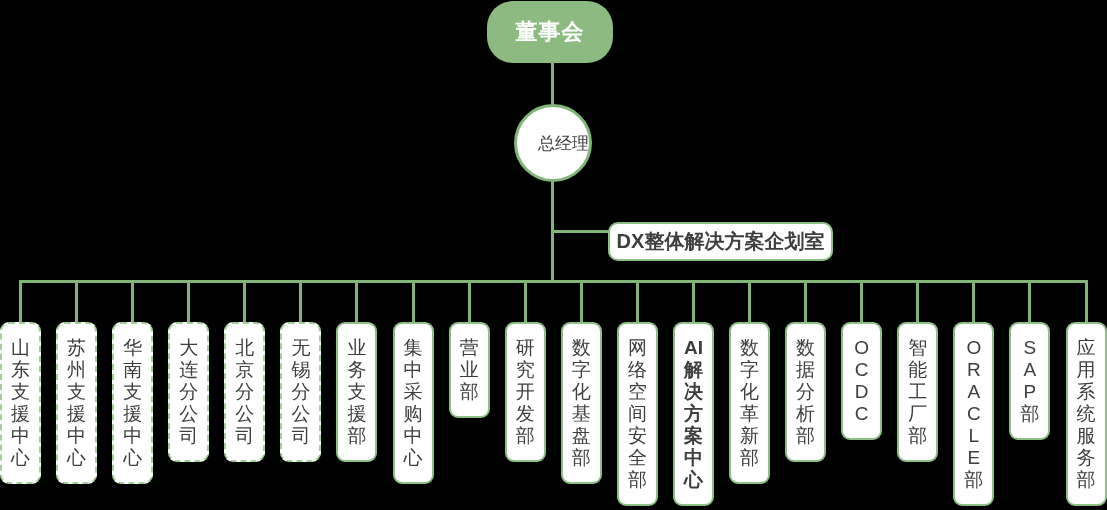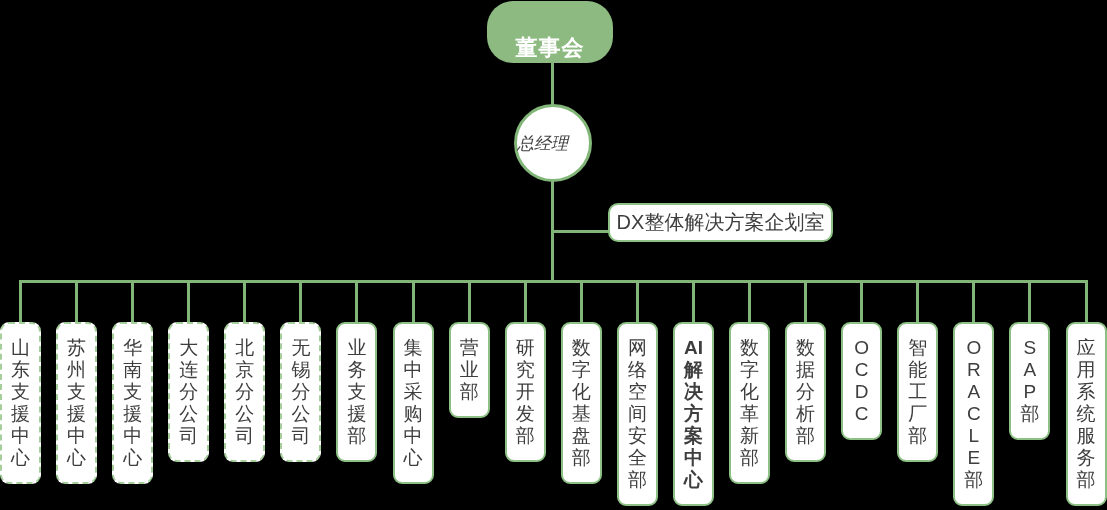--- a/index.html
+++ b/index.html
@@ -24,52 +24,52 @@
   .hline { height: 3px; }
   .drop  { width: 3px; top: 281px; height: 42px; }
 
   
   .capsule {
     position: absolute;
     left: 487px; top: 1px;
     width: 126px; height: 62px;
     background: var(--root-fill, #8cba80);
     border-radius: 26px;
-    display: flex; align-items: flex-end; justify-content: center;
+    display: flex; align-items: center; justify-content: center;
     color: var(--root-text, #fff);
     font-size: 22px;
     font-weight: bold;
     letter-spacing: 1px;
   }
 
   
   .circle {
     position: absolute;
     left: 514px; top: 104px;
     width: 72px; height: 72px;
     background: var(--node-fill, #fff);
     border: 3px solid var(--connector, #82b679);
     border-radius: 50%;
-    display: flex; align-items: center; justify-content: flex-start;
+    display: flex; align-items: center; justify-content: flex-end;
     color: var(--node-text, #3e3e3e);
     font-size: 17px;
-    font-style: italic;
   }
 
   
   .dxbox {
     position: absolute;
-    left: 608px; top: 203px;
+    left: 608px; top: 222px;
     width: 221px; height: 35px;
     background: var(--node-fill, #fff);
     border: 2px solid var(--solid-border, #8cc084);
     border-radius: 10px;
     display: flex; align-items: center; justify-content: center;
     color: var(--node-text, #3e3e3e);
     font-size: 20px;
+    font-weight: bold;
   }
 
   
   .dept {
     position: absolute;
     top: 322px;
     width: 41px;
     box-sizing: border-box;
     background: var(--node-fill, #fff);
     border-radius: 9px;

